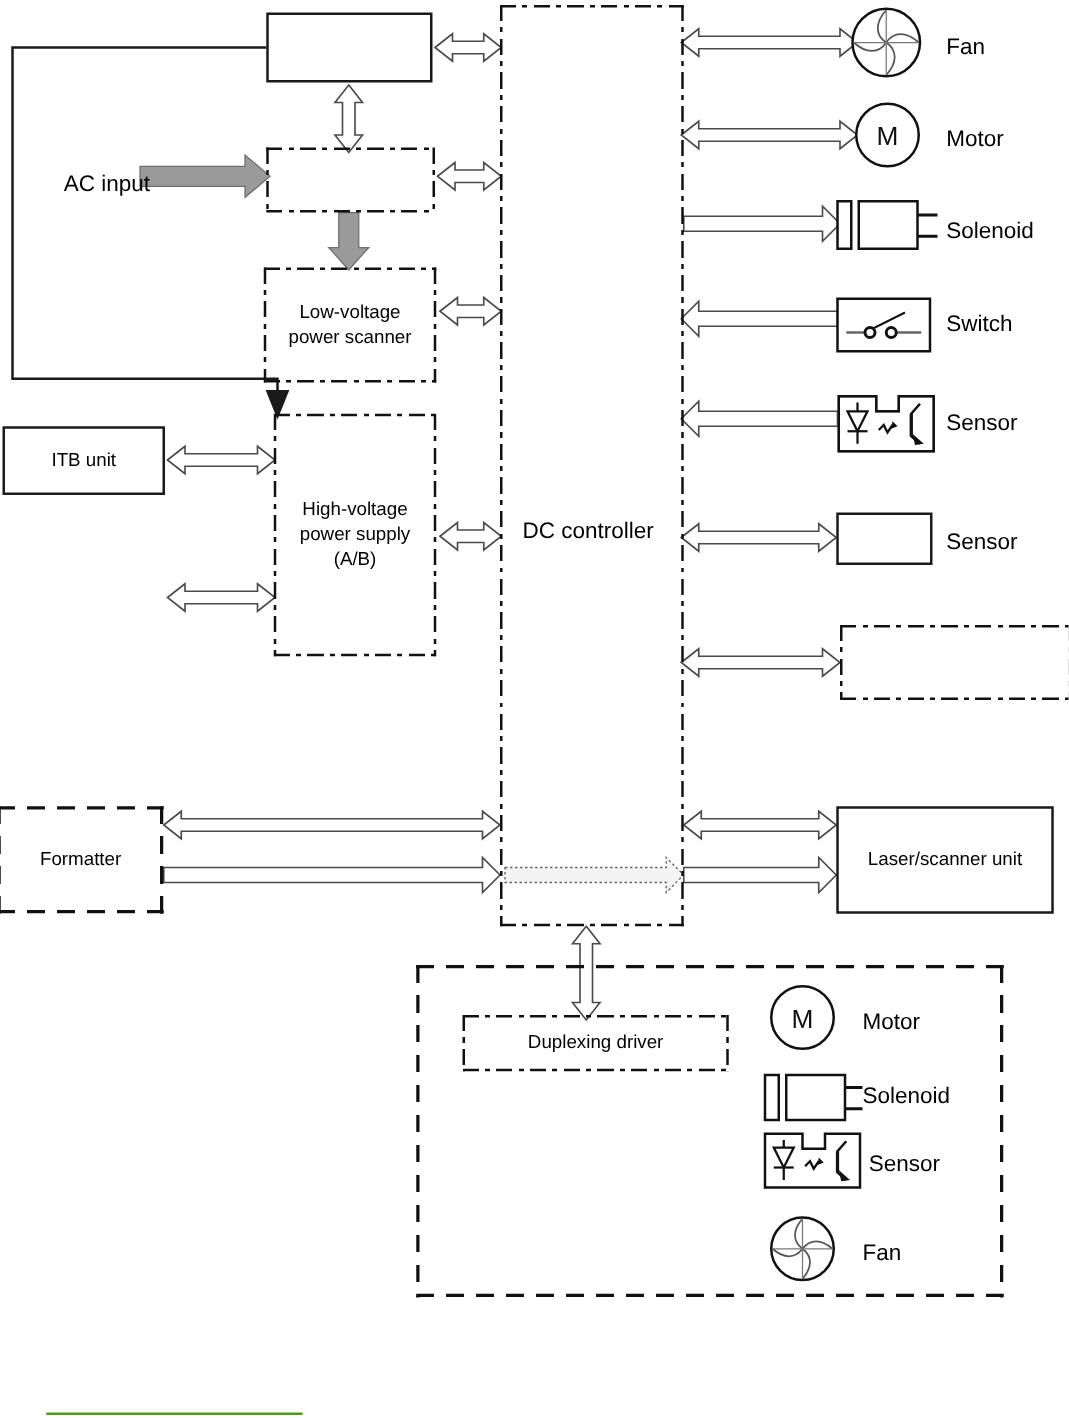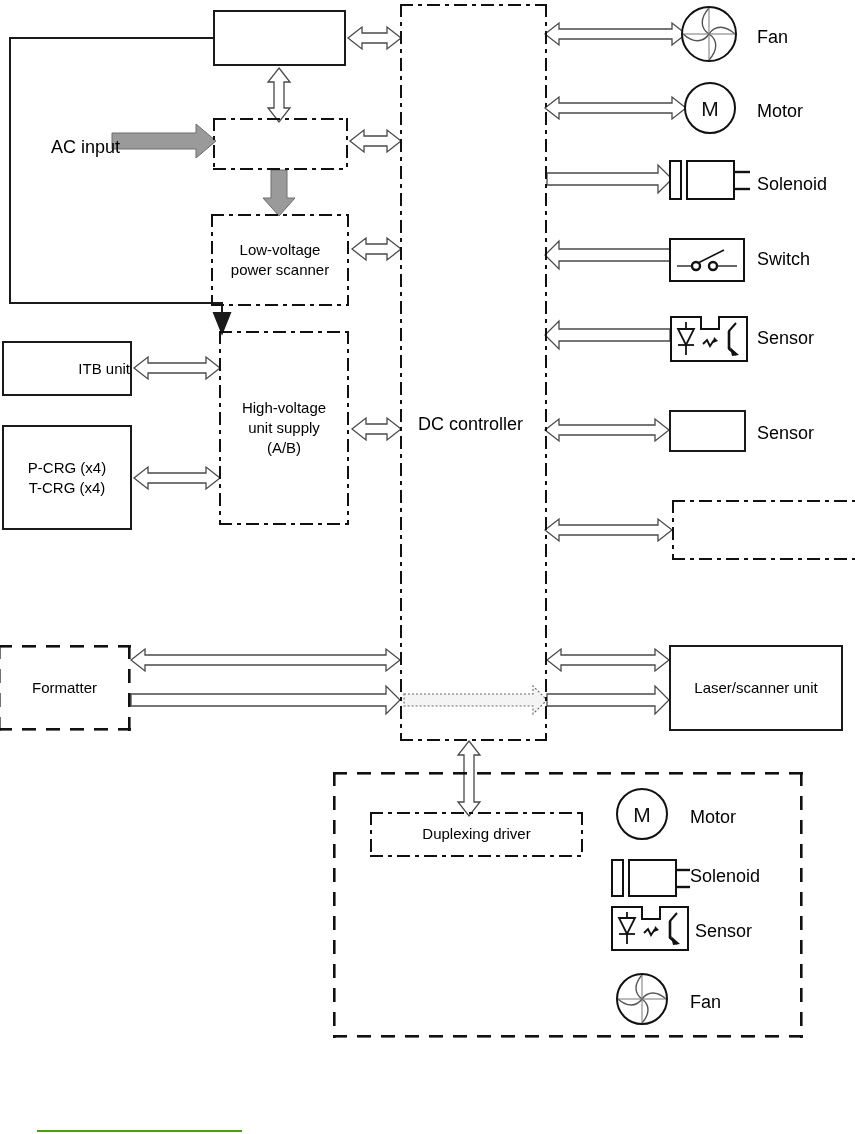--- a/index.html
+++ b/index.html
@@ -142,34 +142,30 @@
   </div>
 
   <div class="dd" style="left:213px;top:118px;width:135px;height:52px;"></div>
 
   <div class="dd" style="left:211px;top:214px;width:138px;height:92px;"></div>
   <div class="ctr" style="left:211px;top:214px;width:138px;height:92px;">Low-voltage
 power scanner</div>
 
   <div class="dd" style="left:219px;top:331px;width:130px;height:194px;"></div>
   <div class="ctr" style="left:219px;top:331px;width:130px;height:194px;">High-voltage
-unit supply
+power supply
 (A/B)</div>
 
   <div class="dd" style="left:400px;top:4px;width:147px;height:737px;"></div>
   <div class="lbl" style="left:418px;top:412px;">DC controller</div>
 
-  <div class="box solid" style="left:2px;top:341px;width:130px;height:55px;justify-content:flex-end;">
+  <div class="box solid" style="left:2px;top:341px;width:130px;height:55px;">
     <span>ITB unit</span>
   </div>
 
-  <div class="box solid" style="left:2px;top:425px;width:130px;height:105px;white-space:pre-line;">
-    <span style="white-space:pre-line;">P-CRG (x4)
-T-CRG (x4)</span>
-  </div>
 
   <div class="dsh" style="left:-2px;top:645px;width:133px;height:86px;"></div>
   <div class="ctr" style="left:-2px;top:645px;width:133px;height:86px;">Formatter</div>
 
   <div class="box solid" style="left:669px;top:645px;width:174px;height:86px;">
     <span>Laser/scanner unit</span>
   </div>
 
   <div class="dsh" style="left:333px;top:772px;width:470px;height:266px;"></div>
 

